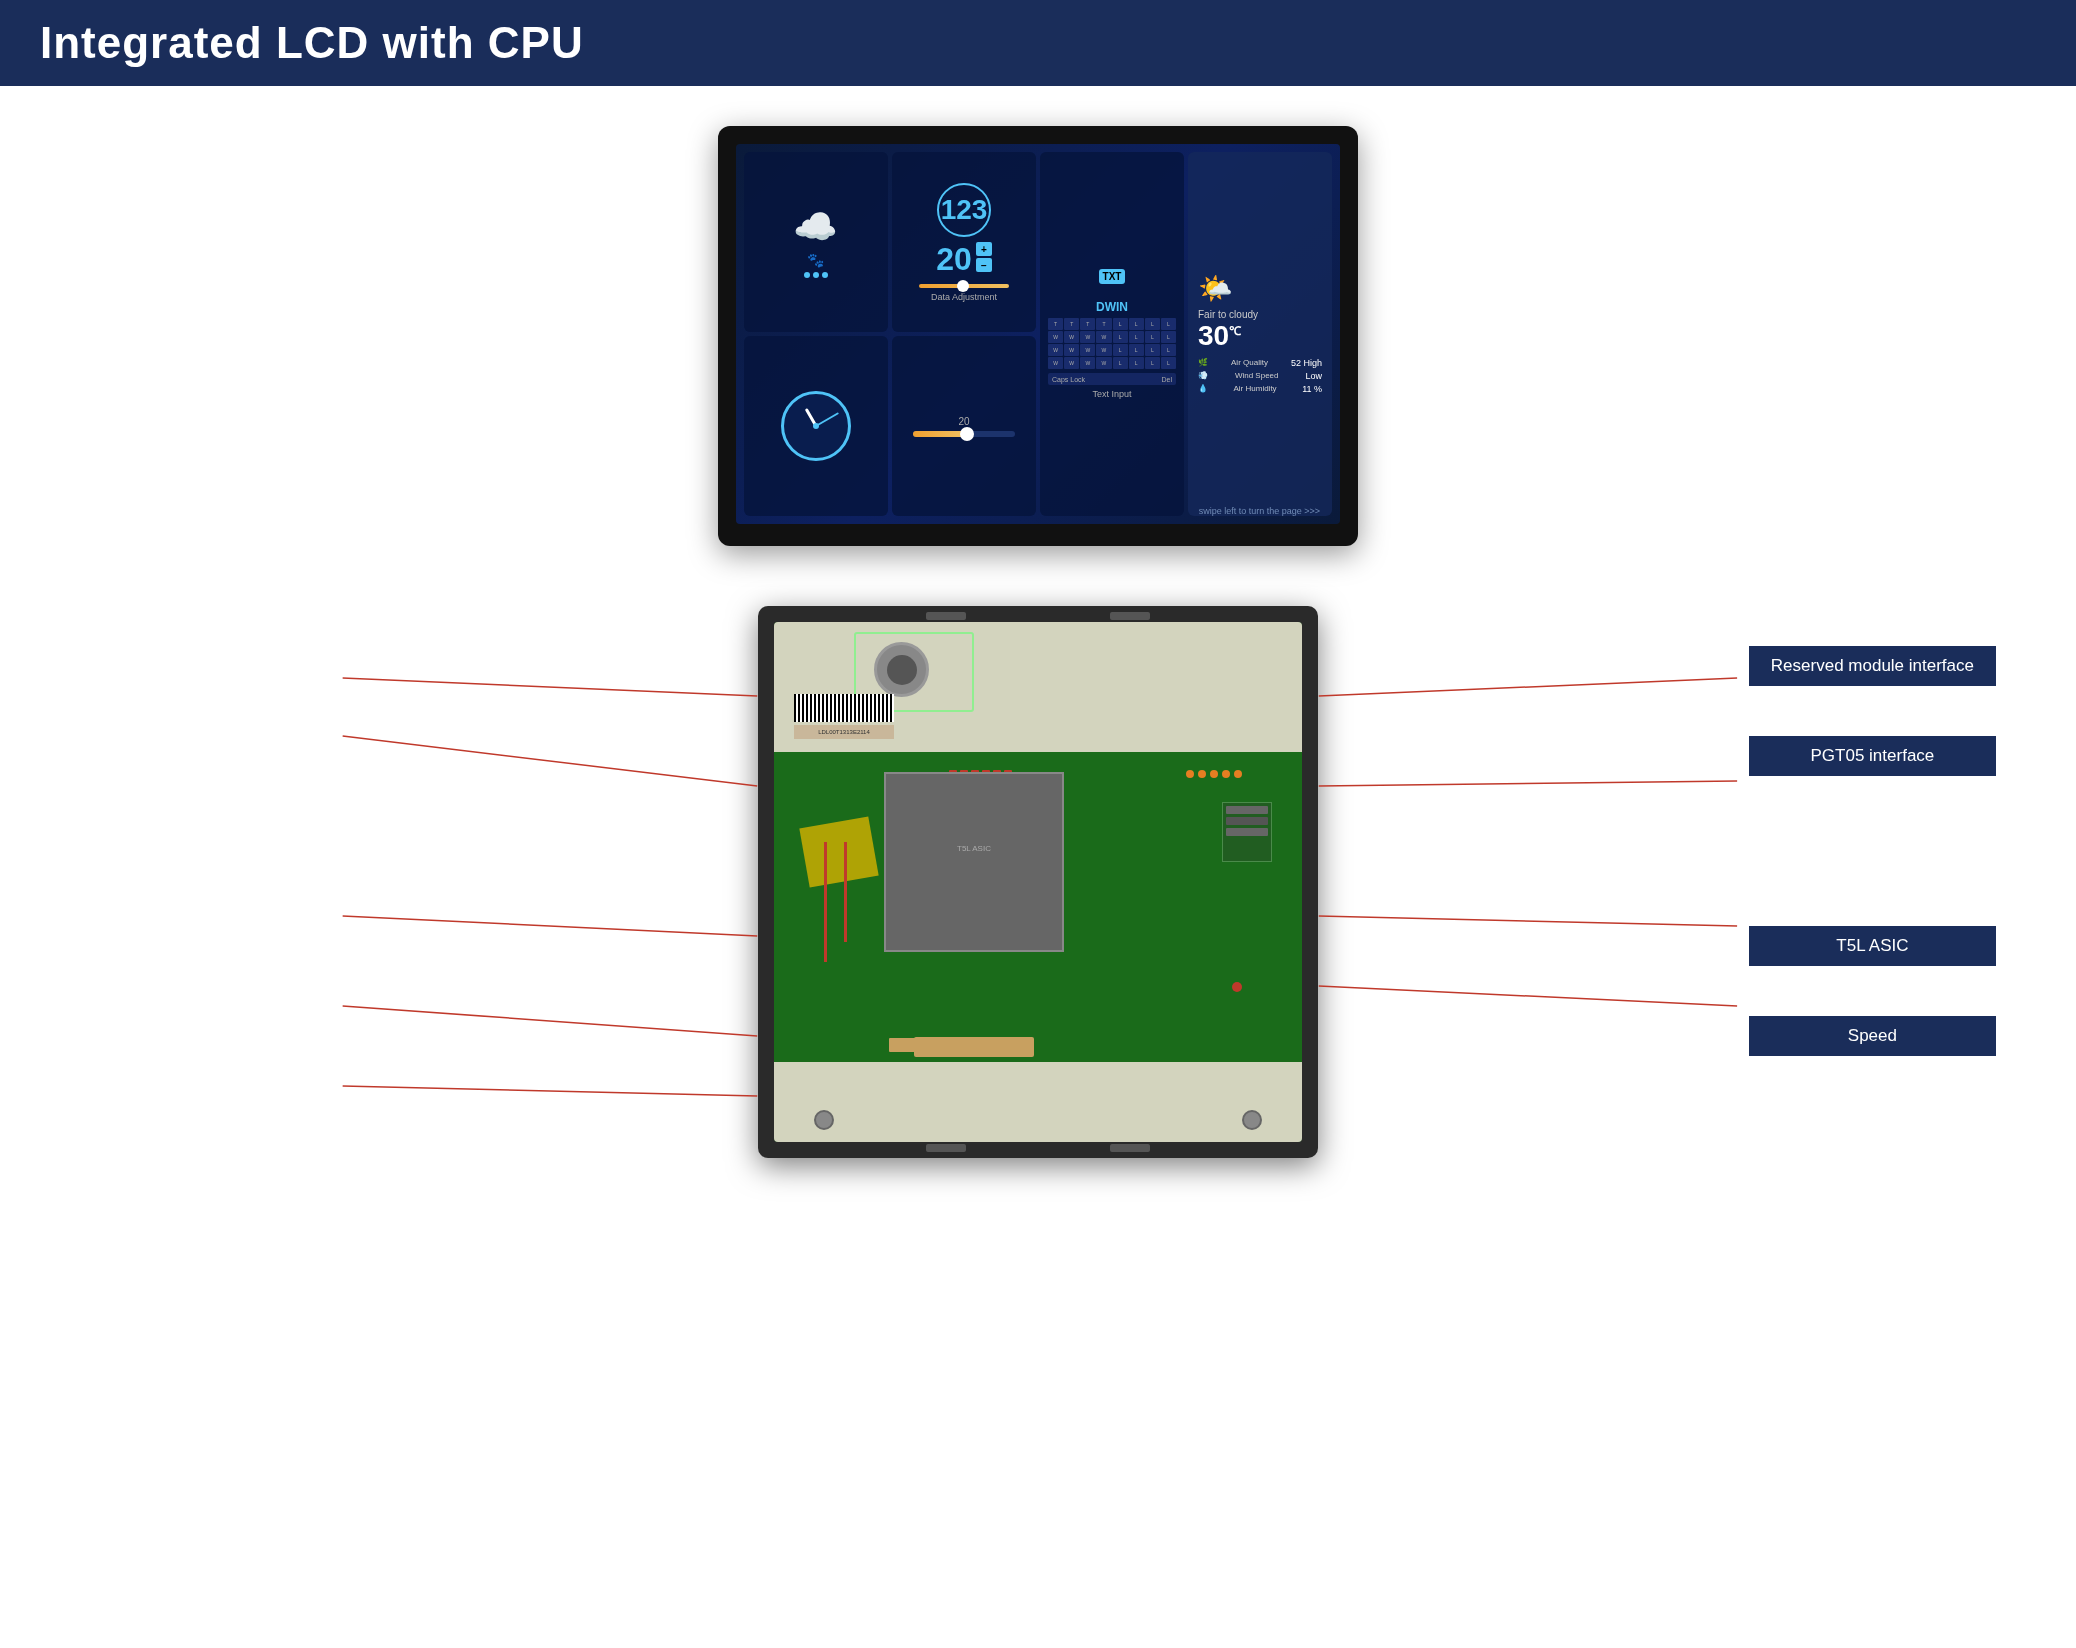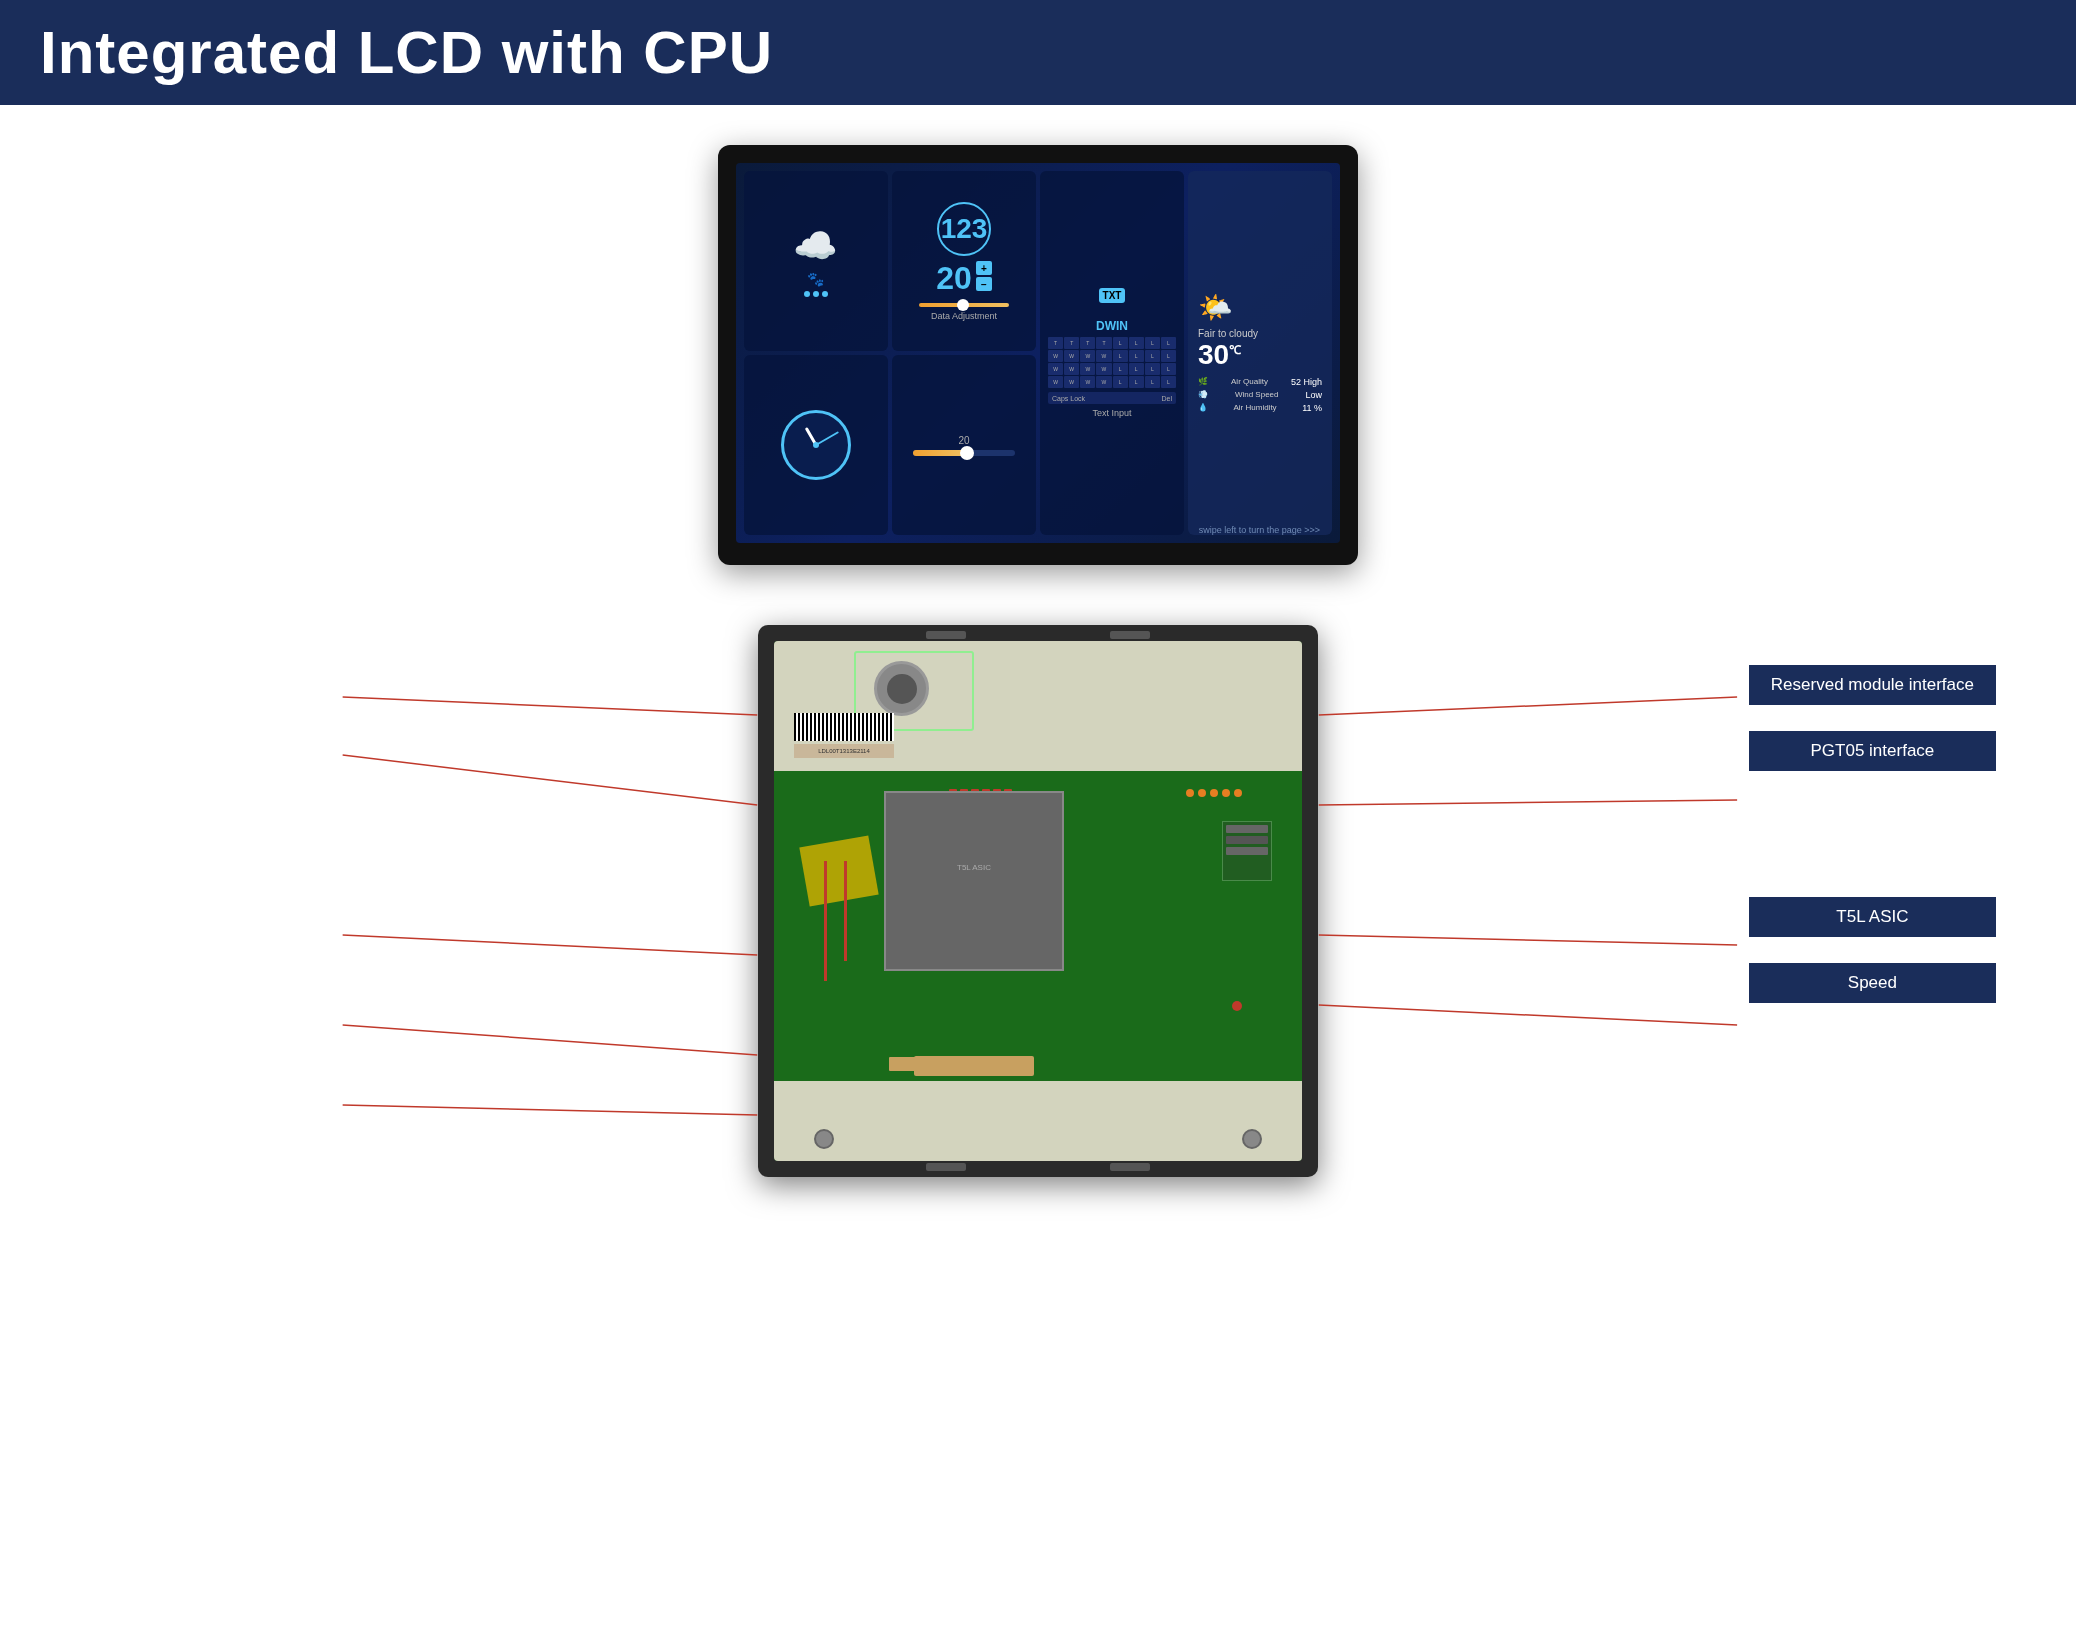--- a/index.html
+++ b/index.html
@@ -12,21 +12,21 @@
     }
 
     
     .header {
       background: #1a2d5a;
       padding: 18px 40px;
       width: 100%;
     }
     .header-title {
       color: #ffffff;
-      font-size: 60px;
+      font-size: 44px;
       font-weight: bold;
       letter-spacing: 1px;
     }
 
     
     .main-content {
       padding: 40px 60px;
       display: flex;
       flex-direction: column;
       align-items: center;
@@ -643,21 +643,21 @@
       <line x1="1780" y1="72" x2="1336" y2="90" stroke="#c0392b" stroke-width="1.5"></line>
 
       <line x1="1780" y1="175" x2="1336" y2="180" stroke="#c0392b" stroke-width="1.5"></line>
 
       <line x1="1780" y1="320" x2="1336" y2="310" stroke="#c0392b" stroke-width="1.5"></line>
 
       <line x1="1780" y1="400" x2="1336" y2="380" stroke="#c0392b" stroke-width="1.5"></line>
     </svg>
 
 
-    <div style="position:absolute;right:20px;top:40px;display:flex;flex-direction:column;gap:26px;">
+    <div style="position:absolute;right:20px;top:40px;display:flex;flex-direction:column;gap:50px;">
       <div class="label-badge">Reserved module interface</div>
       <div class="label-badge">PGT05 interface</div>
       <div style="margin-top:100px;">
         <div class="label-badge">T5L ASIC</div>
       </div>
       <div class="label-badge">Speed</div>
     </div>
 
   </div>
 

